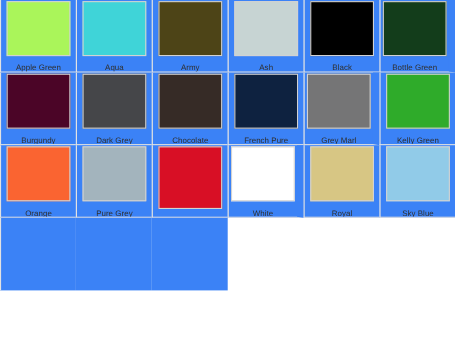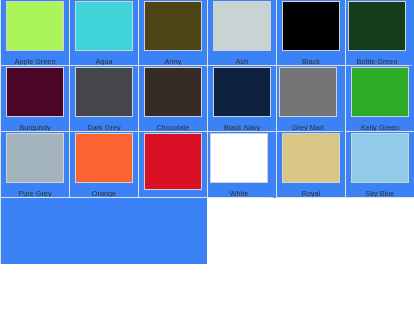--- a/index.html
+++ b/index.html
@@ -104,37 +104,37 @@
     <div class="swatch-cell">
       <div class="swatch-chip" style="background-color: rgb(69, 70, 73);"></div>
       <div class="swatch-label">Dark Grey</div>
     </div>
     <div class="swatch-cell">
       <div class="swatch-chip" style="background-color: rgb(54, 43, 38);"></div>
       <div class="swatch-label">Chocolate</div>
     </div>
     <div class="swatch-cell">
       <div class="swatch-chip" style="background-color: rgb(14, 34, 64);"></div>
-      <div class="swatch-label">Black Navy</div>
+      <div class="swatch-label">French Pure</div>
     </div>
     <div class="swatch-cell last-col">
       <div class="swatch-chip" style="background-color: rgb(117, 117, 118);"></div>
       <div class="swatch-label">Grey Marl</div>
     </div>
     <div class="swatch-cell">
       <div class="swatch-chip" style="background-color: rgb(47, 171, 42);"></div>
       <div class="swatch-label">Kelly Green</div>
     </div>
     <div class="swatch-cell">
+      <div class="swatch-chip" style="background-color: rgb(250, 100, 49);"></div>
+      <div class="swatch-label">Orange</div>
+    </div>
+    <div class="swatch-cell">
       <div class="swatch-chip" style="background-color: rgb(163, 180, 189);"></div>
       <div class="swatch-label">Pure Grey</div>
-    </div>
-    <div class="swatch-cell">
-      <div class="swatch-chip" style="background-color: rgb(250, 100, 49);"></div>
-      <div class="swatch-label">Orange</div>
     </div>
     <div class="swatch-cell">
       <div class="swatch-chip" style="background-color: rgb(216, 15, 37);"></div>
     </div>
     <div class="swatch-cell last-col">
       <div class="swatch-chip" style="background-color: rgb(255, 255, 255);"></div>
       <div class="swatch-label">White</div>
     </div>
     <div class="swatch-cell">
       <div class="swatch-chip" style="background-color: rgb(215, 198, 132);"></div>

